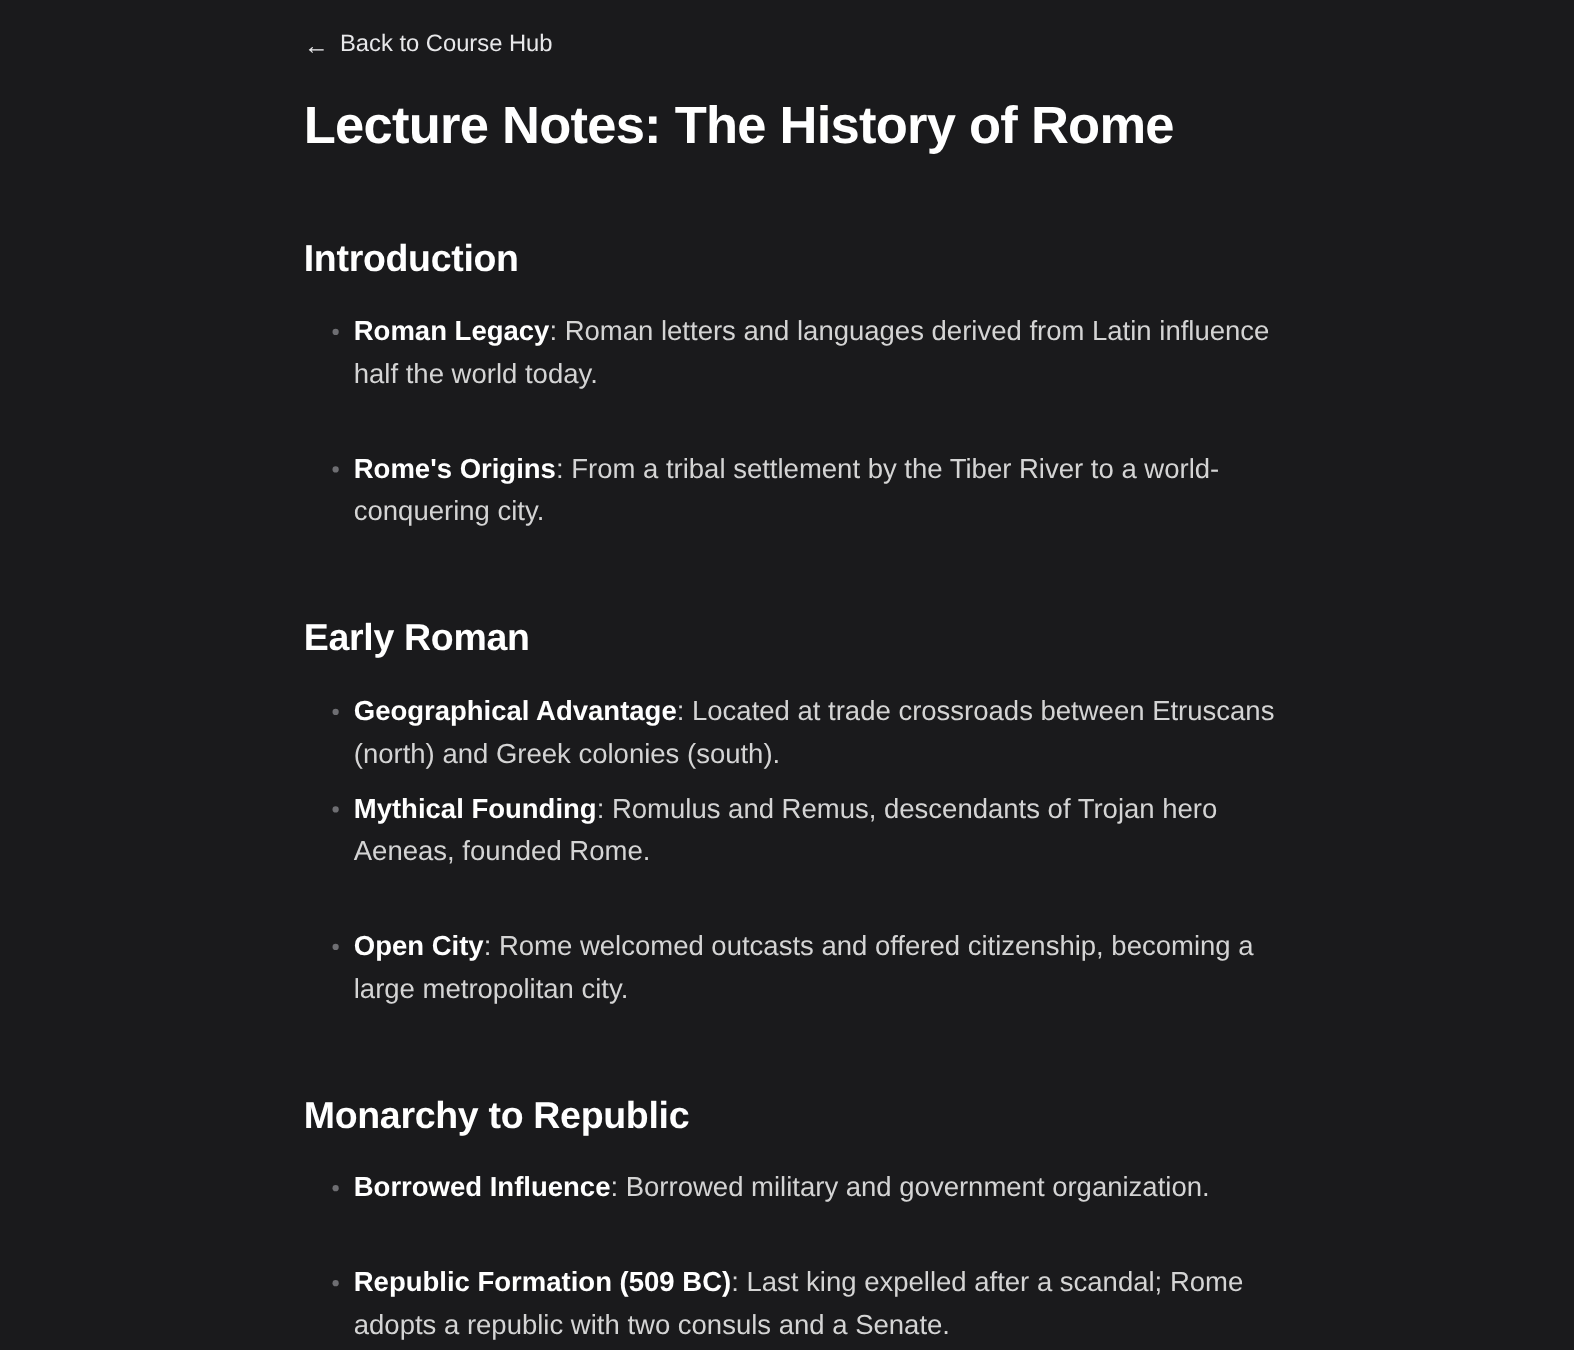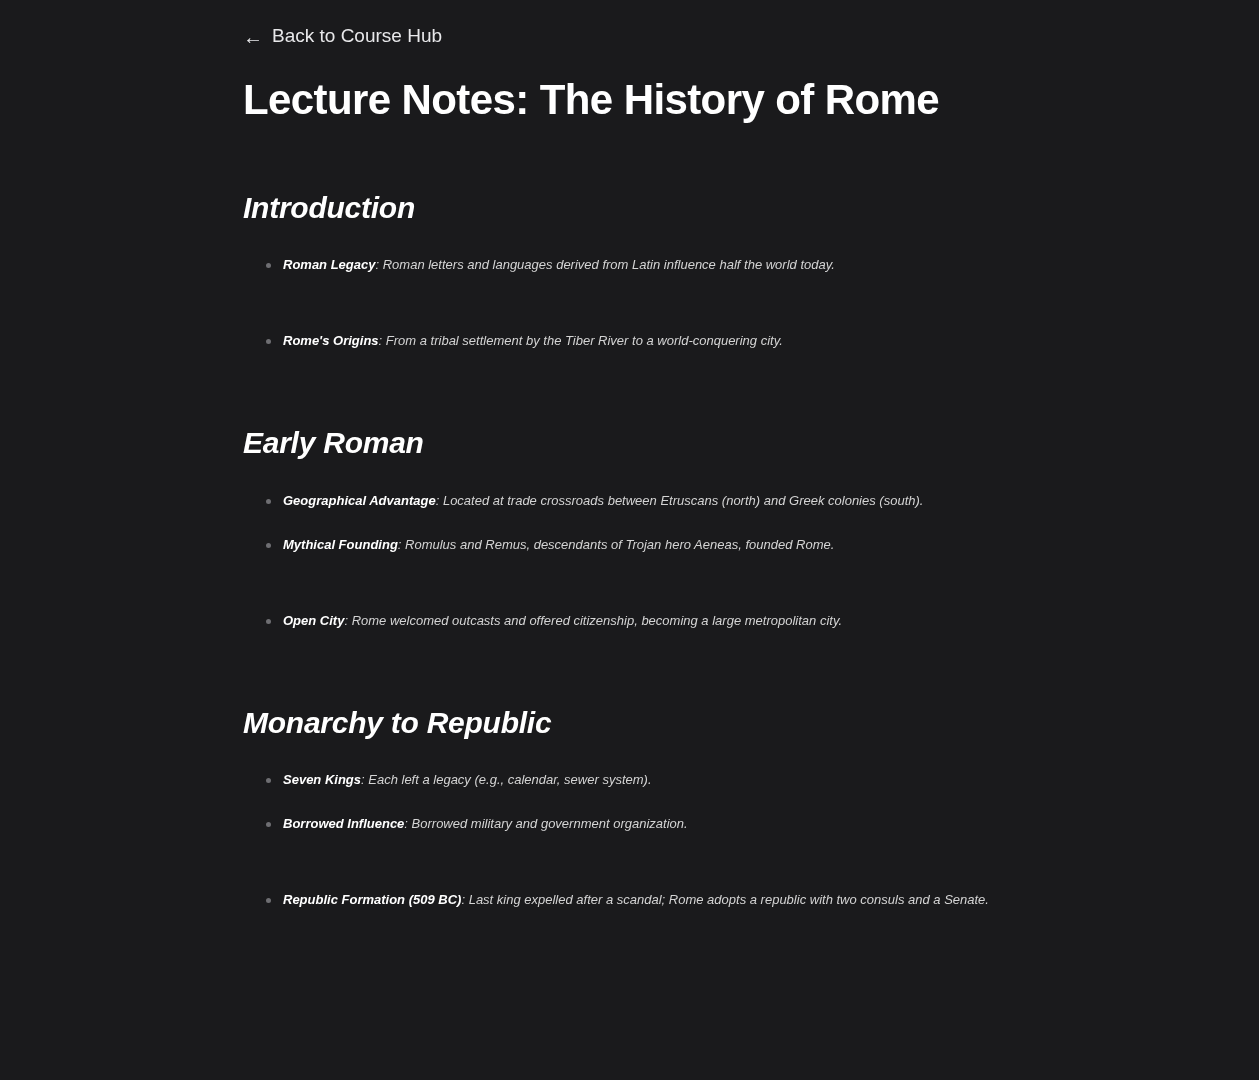--- a/index.html
+++ b/index.html
@@ -45,38 +45,38 @@
     font-size:42px;
     font-weight:800;
     color:#ffffff;
     letter-spacing:-0.6px;
     line-height:1.18;
     margin-top:21px;
     margin-bottom:0;
   }
 
   
-  .section { margin-top:66px;font-style:italic; }
+  .section { margin-top:66px; }
   .section:first-of-type { margin-top:64px; }
 
   .section-heading {
     font-size:30px;
     font-weight:700;
     color:#ffffff;
     letter-spacing:-0.25px;
     line-height:1.25;
     margin-bottom:22px;
   }
 
   .bullet-list { list-style:none; }
 
   .bullet-item {
     position:relative;
     padding-left:40px;
-    font-size:13px;
+    font-size:22px;
     line-height:34px;
     color:#d4d4d4;
     margin-bottom:10px;
     max-width:810px;
   }
   .bullet-item:last-child { margin-bottom:0;margin-top:42px; }
 
   .bullet-item::before {
     content:"";
     position:absolute;
@@ -119,21 +119,20 @@
           <h2 class="section-heading">Early Roman</h2>
           <ul class="bullet-list">
             <li class="bullet-item"><span class="b-label">Geographical Advantage</span><span class="b-text">: Located at trade crossroads between Etruscans (north) and Greek colonies (south).</span></li>
             <li class="bullet-item"><span class="b-label">Mythical Founding</span><span class="b-text">: Romulus and Remus, descendants of Trojan hero Aeneas, founded Rome.</span></li>
             <li class="bullet-item"><span class="b-label">Open City</span><span class="b-text">: Rome welcomed outcasts and offered citizenship, becoming a large metropolitan city.</span></li>
           </ul>
         </section>
         <section class="section">
           <h2 class="section-heading">Monarchy to Republic</h2>
           <ul class="bullet-list">
-            <li class="bullet-item"><span class="b-label">Seven Kings</span><span class="b-text">: Each left a legacy (e.g., calendar, sewer system).</span></li>
             <li class="bullet-item"><span class="b-label">Borrowed Influence</span><span class="b-text">: Borrowed military and government organization.</span></li>
             <li class="bullet-item"><span class="b-label">Republic Formation (509 BC)</span><span class="b-text">: Last king expelled after a scandal; Rome adopts a republic with two consuls and a Senate.</span></li>
           </ul>
         </section>
       </div>
 
   </div>
 </div>
 
 </body></html>

